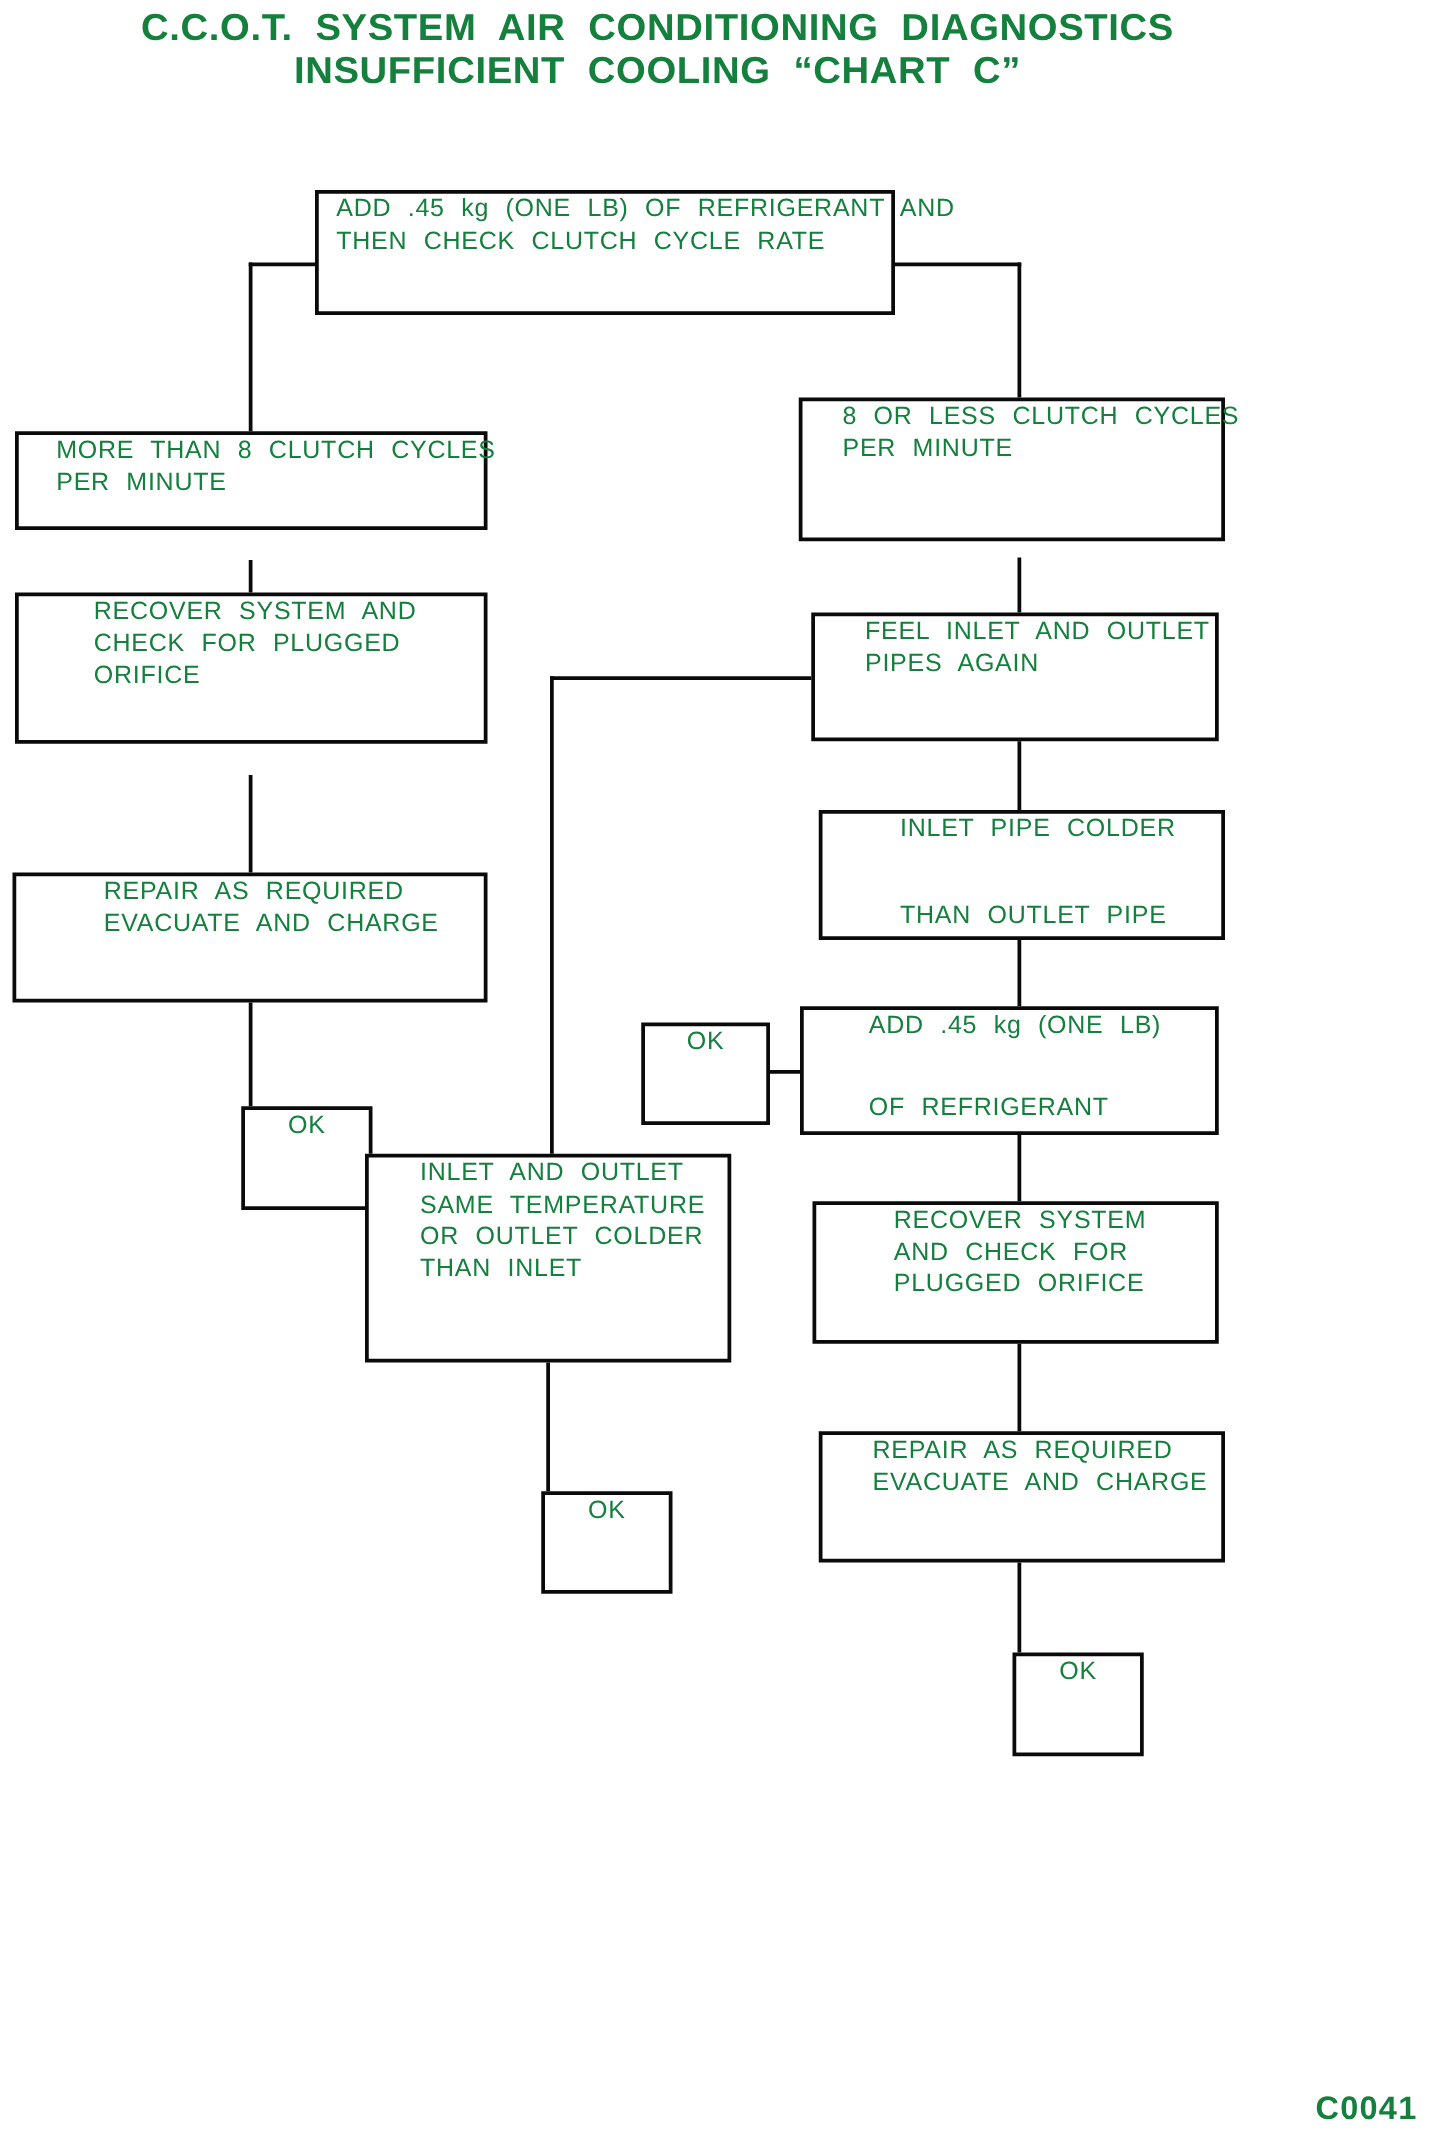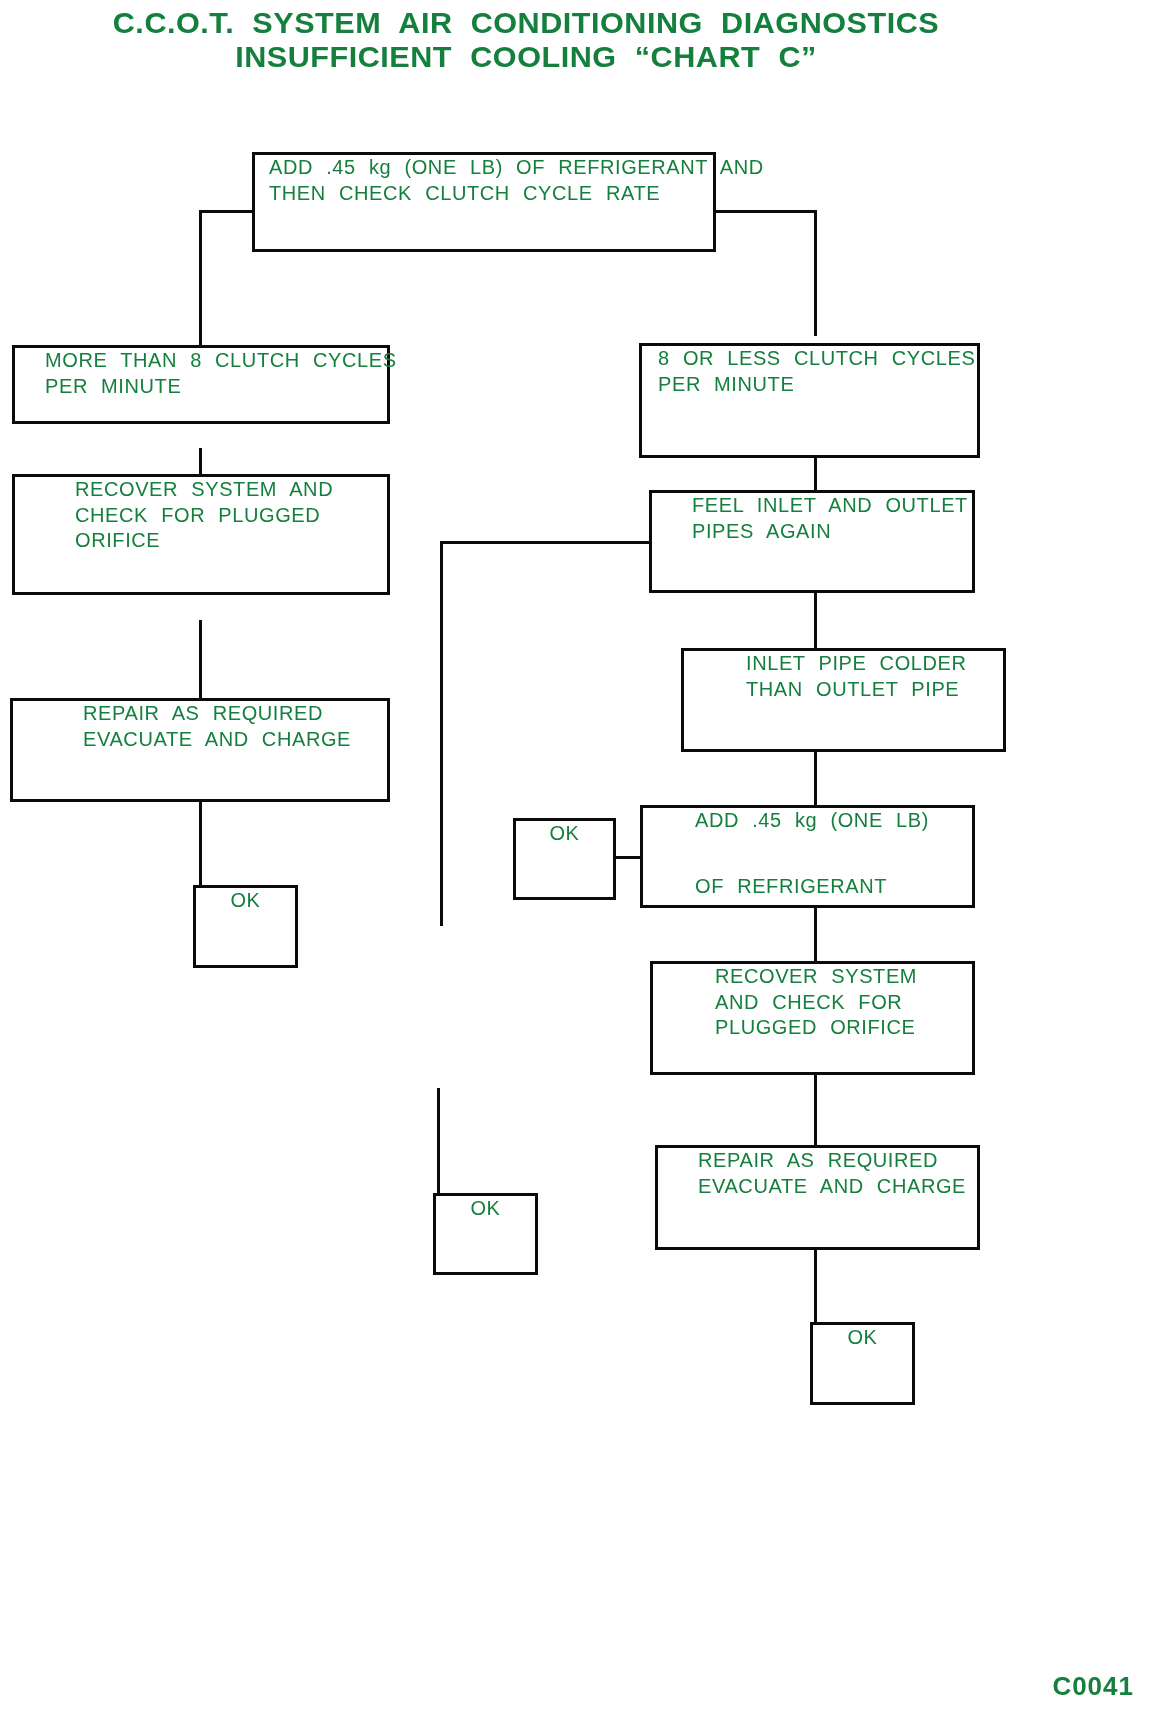--- a/index.html
+++ b/index.html
@@ -74,37 +74,37 @@
   <div class="node" style="left:252px;top:152px;width:464px;height:100px;padding-left:14px;">
     <div>ADD .45 kg (ONE LB) OF REFRIGERANT AND</div>
     <div>THEN CHECK CLUTCH CYCLE RATE</div>
   </div>
 
   <div class="node" style="left:12px;top:345px;width:378px;height:79px;padding-left:30px;">
     <div>MORE THAN 8 CLUTCH CYCLES</div>
     <div>PER MINUTE</div>
   </div>
 
-  <div class="node" style="left:639px;top:343px;width:341px;height:115px;padding-left:16px;">
+  <div class="node" style="left:639px;top:318px;width:341px;height:115px;padding-left:32px;">
     <div>8 OR LESS CLUTCH CYCLES</div>
     <div>PER MINUTE</div>
   </div>
 
   <div class="node" style="left:12px;top:474px;width:378px;height:121px;padding-left:60px;">
     <div>RECOVER SYSTEM AND</div>
     <div>CHECK FOR PLUGGED</div>
     <div>ORIFICE</div>
   </div>
 
   <div class="node" style="left:649px;top:490px;width:326px;height:103px;padding-left:40px;">
     <div>FEEL INLET AND OUTLET</div>
     <div>PIPES AGAIN</div>
   </div>
 
-  <div class="node" style="left:681px;top:648px;width:325px;height:104px;padding-left:62px;">
+  <div class="node" style="left:655px;top:648px;width:325px;height:104px;padding-left:62px;gap:43px;">
     <div>INLET PIPE COLDER</div>
     <div>THAN OUTLET PIPE</div>
   </div>
 
   <div class="node" style="left:10px;top:698px;width:380px;height:104px;padding-left:70px;">
     <div>REPAIR AS REQUIRED</div>
     <div>EVACUATE AND CHARGE</div>
   </div>
 
   <div class="node ok" style="left:465px;top:818px;width:103px;height:82px;">
@@ -113,20 +113,26 @@
 
   <div class="node" style="left:640px;top:805px;width:335px;height:103px;padding-left:52px;gap:40px;">
     <div>ADD .45 kg (ONE LB)</div>
     <div>OF REFRIGERANT</div>
   </div>
 
   <div class="node ok" style="left:145px;top:885px;width:105px;height:83px;">
     <div>OK</div>
   </div>
 
+  <div class="node" style="left:292px;top:923px;width:293px;height:167px;padding-left:41px;">
+    <div>INLET AND OUTLET</div>
+    <div>SAME TEMPERATURE</div>
+    <div>OR OUTLET COLDER</div>
+    <div>THAN INLET</div>
+  </div>
 
   <div class="node" style="left:650px;top:961px;width:325px;height:114px;padding-left:62px;">
     <div>RECOVER SYSTEM</div>
     <div>AND CHECK FOR</div>
     <div>PLUGGED ORIFICE</div>
   </div>
 
   <div class="node" style="left:655px;top:1145px;width:325px;height:105px;padding-left:40px;">
     <div>REPAIR AS REQUIRED</div>
     <div>EVACUATE AND CHARGE</div>

